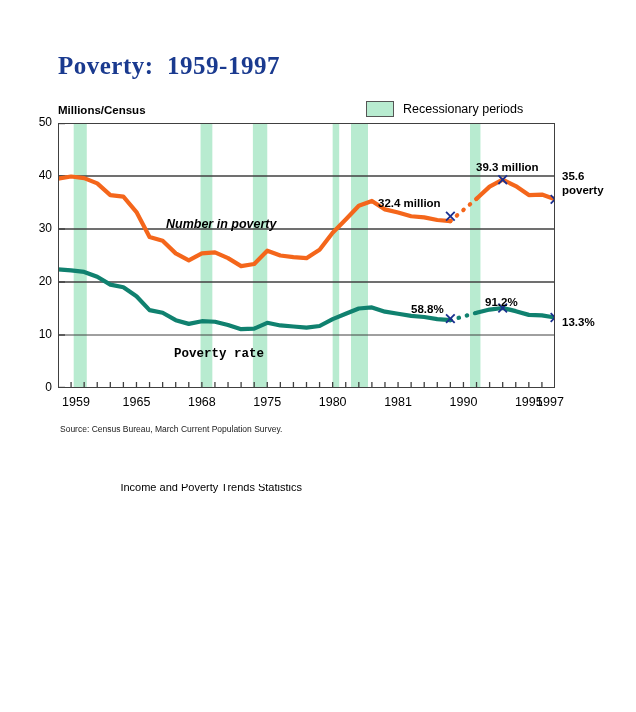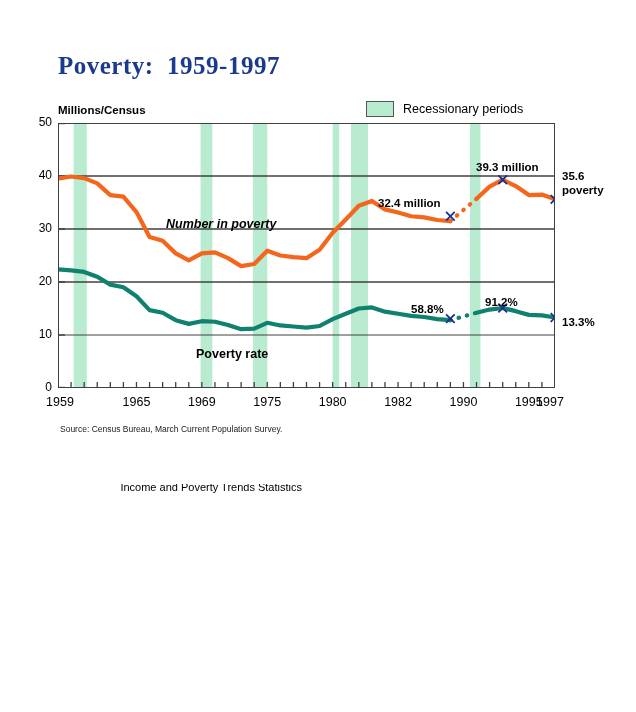--- a/index.html
+++ b/index.html
@@ -225,33 +225,33 @@
 
 <div id="ytick-labels">
     <div class="ytick-label" style="left: 24px; top: 115px;">50</div>
     <div class="ytick-label" style="left: 24px; top: 168px;">40</div>
     <div class="ytick-label" style="left: 24px; top: 221px;">30</div>
     <div class="ytick-label" style="left: 24px; top: 274px;">20</div>
     <div class="ytick-label" style="left: 24px; top: 327px;">10</div>
     <div class="ytick-label" style="left: 24px; top: 380px;">0</div>
   </div>
 <div id="xtick-labels">
-    <div class="xtick-label" style="width: 40px; left: 40px; top: 395px;">1959</div>
+    <div class="xtick-label" style="width: 40px; left: 56px; top: 395px;">1959</div>
     <div class="xtick-label" style="width: 40px; left: 116.474px; top: 395px;">1965</div>
-    <div class="xtick-label" style="width: 40px; left: 181.868px; top: 395px;">1969</div>
+    <div class="xtick-label" style="width: 40px; left: 181.868px; top: 395px;">1968</div>
     <div class="xtick-label" style="width: 40px; left: 247.263px; top: 395px;">1975</div>
     <div class="xtick-label" style="width: 40px; left: 312.658px; top: 395px;">1980</div>
-    <div class="xtick-label" style="width: 40px; left: 378.053px; top: 395px;">1982</div>
+    <div class="xtick-label" style="width: 40px; left: 378.053px; top: 395px;">1981</div>
     <div class="xtick-label" style="width: 40px; left: 443.447px; top: 395px;">1990</div>
     <div class="xtick-label" style="width: 40px; left: 508.842px; top: 395px;">1995</div>
     <div class="xtick-label" style="width: 40px; left: 530px; top: 395px;">1997</div>
   </div>
 
 <div class="series-inline-label" style="left:166px; top:217px;font-style:italic;">Number in poverty</div>
-<div class="series-inline-label" style="left:196px; top:347px;">Poverty rate</div>
+<div class="series-inline-label" style="left:174px; top:347px;font-family:Liberation Mono, monospace;">Poverty rate</div>
 
 <div class="annot" style="left:378px; top:197px;">32.4 million</div>
 <div class="annot" style="left:476px; top:161px;">39.3 million</div>
 <div class="annot" style="left:562px; top:170px;"><span>35.6</span><br><span>poverty</span></div>
 
 <div class="annot" style="left:411px; top:303px;">58.8%</div>
 <div class="annot" style="left:485px; top:296px;">91.2%</div>
 <div class="annot" style="left:562px; top:316px;">13.3%</div>
 
 <div id="source-note">Source:  Census Bureau, March Current Population Survey.</div>

